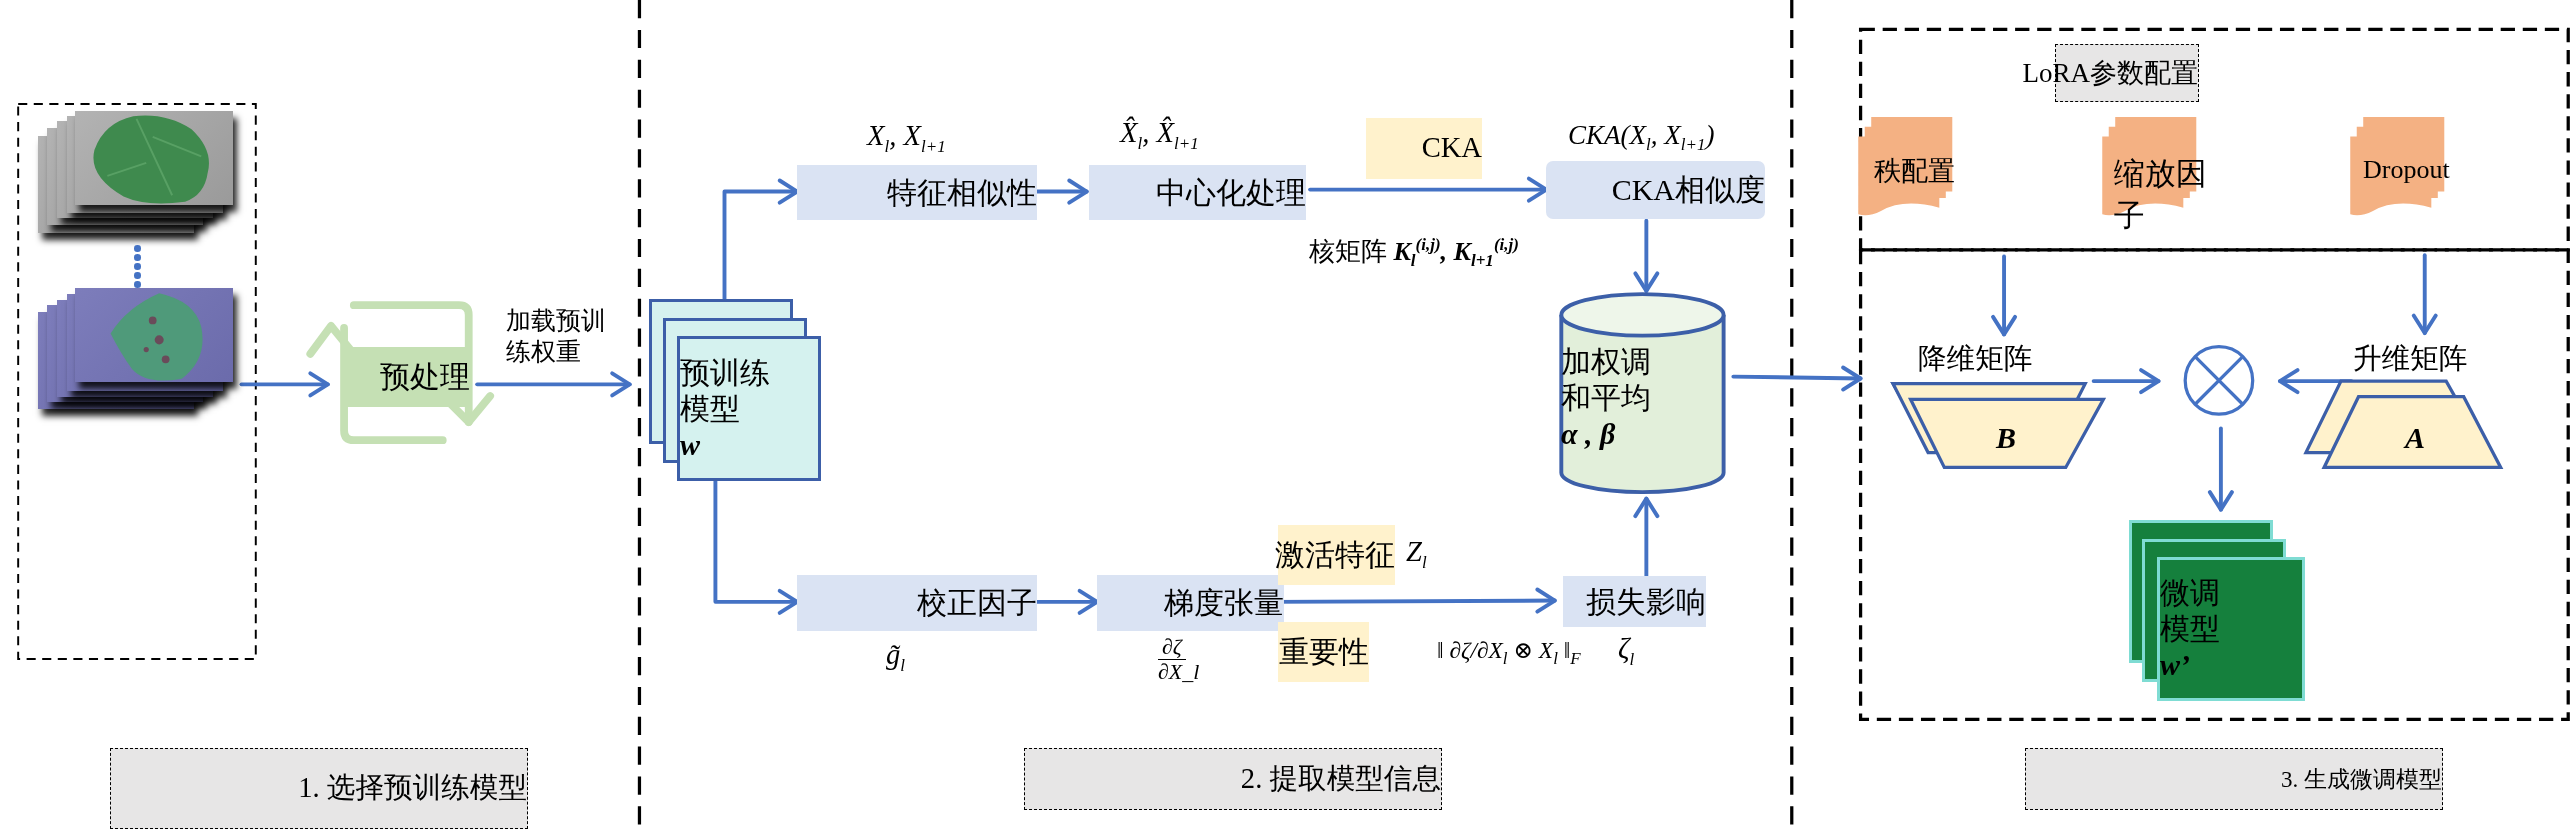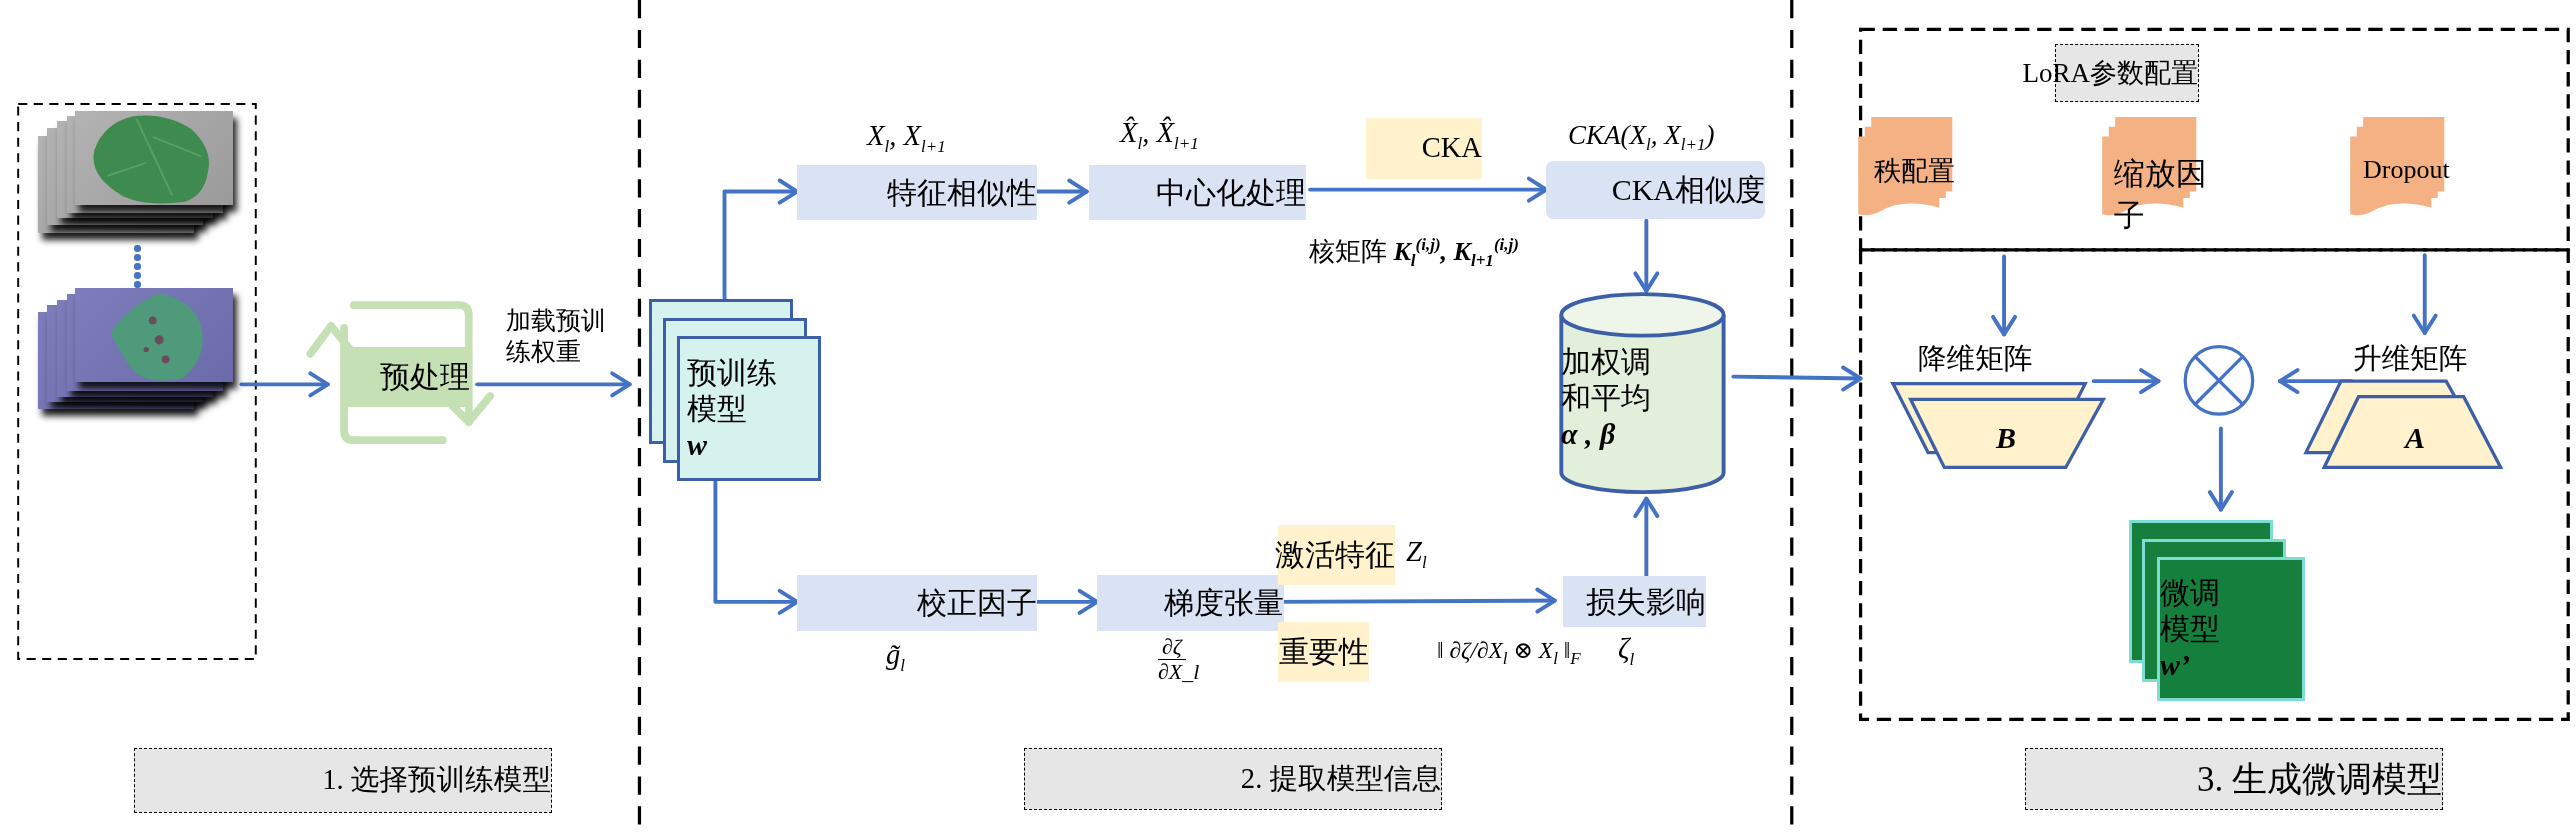--- a/index.html
+++ b/index.html
@@ -9,21 +9,21 @@
   svg.lines{position:absolute;left:0;top:0;width:2576px;height:833px;pointer-events:none;}
   .box{position:absolute;display:flex;align-items:center;justify-content:flex-end;
        font-size:30px;line-height:1;white-space:nowrap;}
   .blue{background:#dae3f3;padding-left:13px;}
   .yellow{background:#fff2cc;}
   .gray{background:#e7e6e6;border:1.9px dashed #000;box-sizing:border-box;}
   .math{font-family:"Liberation Serif","DejaVu Serif",serif;font-style:italic;font-size:28.6px;white-space:nowrap;}
   .math sub{font-size:17px;font-style:italic;}
   .math sup{font-size:17px;font-style:italic;}
   .label{position:absolute;font-size:28.6px;white-space:nowrap;}
-  .stack-card{position:absolute;border:3.9px solid #3c5fa8;background:#d5f2ef;box-sizing:border-box;padding-left:7px;}
+  .stack-card{position:absolute;border:3.9px solid #3c5fa8;background:#d5f2ef;box-sizing:border-box;}
   .ft-card{position:absolute;border:3.2px solid #7fdcd3;background:#15803d;box-sizing:border-box;}
   .photo{position:absolute;box-shadow:3.9px 6.5px 6.5px rgba(0,0,0,0.85);}
   .photo.g{background:linear-gradient(135deg,#b3b3b3,#9a9a9a);}
   .photo.p{background:linear-gradient(135deg,#7d7dbb,#6b6bab);}
   .doc{position:absolute;}
   .center-text{display:flex;flex-direction:column;align-items:flex-start;justify-content:center;}
 </style>
 </head>
 <body>
 
@@ -191,21 +191,21 @@
 </div>
 
 <div class="box" style="left:345px;top:347px;width:125px;height:60px;background:#c5e0b4;">
   <span>预处理</span>
 </div>
 <div class="label center-text" style="left:506px;top:305px;font-size:25px;line-height:1.25;">
   <span>加载预训</span>
   <span>练权重</span>
 </div>
 
-<div class="box gray" style="left:110px;top:748px;width:418px;height:65px;font-size:28.6px;margin-left:24px;">
+<div class="box gray" style="left:110px;top:748px;width:418px;height:81px;font-size:28.6px;">
   <span>1. 选择预训练模型</span>
 </div>
 
 <div>
   <div class="stack-card" style="left:649px;top:299px;width:144px;height:145px;"></div>
   <div class="stack-card" style="left:663px;top:318px;width:144px;height:145px;"></div>
   <div class="stack-card center-text" style="left:677px;top:336px;width:144px;height:145px;font-size:30px;line-height:1.2;">
     <span>预训练</span>
     <span>模型</span>
     <span style="font-weight:bold;font-style:italic;">w</span>
@@ -317,16 +317,16 @@
 <div>
   <div class="ft-card" style="left:2129px;top:520px;width:144px;height:143px;"></div>
   <div class="ft-card" style="left:2142px;top:539px;width:144px;height:143px;"></div>
   <div class="ft-card center-text" style="left:2157px;top:557px;width:148px;height:144px;font-size:30px;line-height:1.2;">
     <span>微调</span>
     <span>模型</span>
     <span style="font-weight:bold;font-style:italic;">w’</span>
   </div>
 </div>
 
-<div class="box gray" style="left:2025px;top:748px;width:418px;height:62px;font-size:35px;">
+<div class="box gray" style="left:2025px;top:748px;width:418px;height:62px;font-size:23px;">
   <span>3. 生成微调模型</span>
 </div>
 
 
 </body></html>

